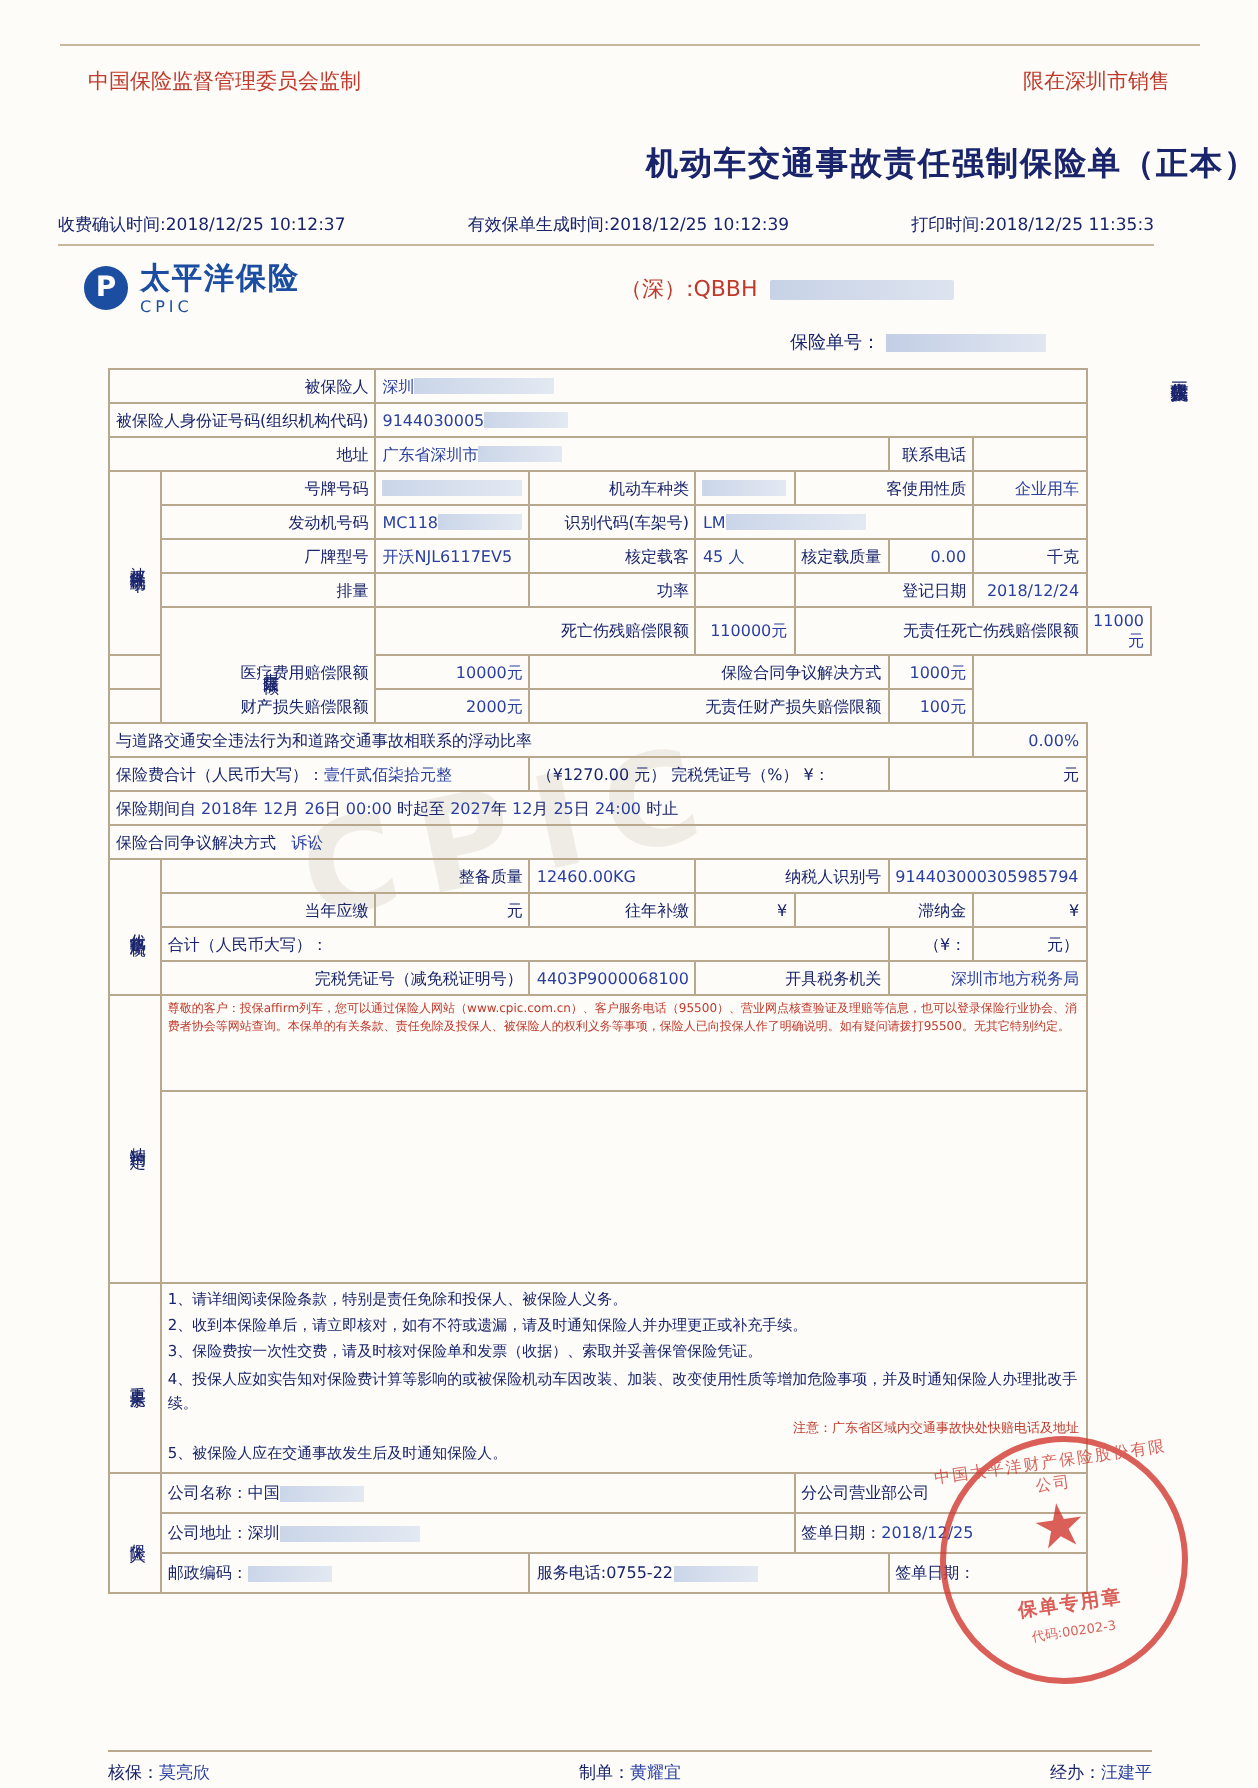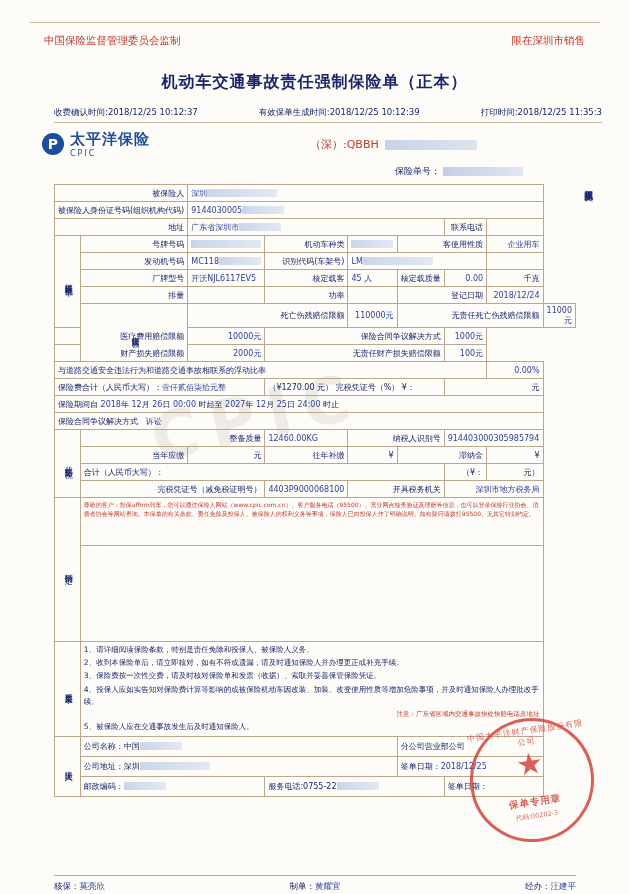--- a/index.html
+++ b/index.html
@@ -16,25 +16,25 @@
 
   
   .top-row{
     position:absolute;top:34px;left:0;width:629px;
     display:flex;justify-content:space-between;
     padding:0 44px;box-sizing:border-box;
     font-size:10.5px;color:#c0392b;
   }
   .title{
     position:absolute;top:72px;left:0;width:629px;
-    text-align:center;font-size:16px;font-weight:bold;color:#19246b;
+    text-align:right;font-size:16px;font-weight:bold;color:#19246b;
     letter-spacing:1px;
   }
   .time-row{
-    position:absolute;top:107px;left:54px;width:548px;
+    position:absolute;top:107px;left:29px;width:548px;
     font-size:8.5px;color:#19246b;
     display:flex;justify-content:space-between;
     border-bottom:1px solid #c9b7a0;padding-bottom:3px;
   }
   .logo-wrap{
     position:absolute;top:130px;left:42px;display:flex;align-items:center;gap:6px;
   }
   .logo-mark{
     width:22px;height:22px;border-radius:50%;
     background:#1b4ea0;color:#fff;font-size:14px;font-weight:bold;

